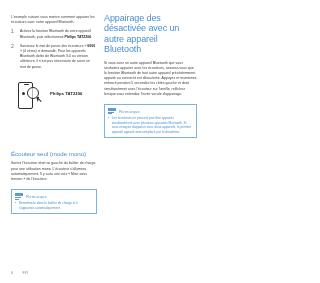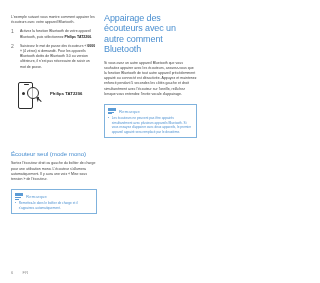--- a/index.html
+++ b/index.html
@@ -296,21 +296,21 @@
       <div class="magnifier"></div>
       <div class="magnifier-handle"></div>
       <div class="cursor"></div>
       <div class="fig-label">Philips TAT2206</div>
     </div>
 
   </div>
 
   <div class="col-right">
 
-    <div class="h1">Appairage des écouteurs avec un autre comment Bluetooth</div>
+    <div class="h1">Appairage des désactivée avec un autre appareil Bluetooth</div>
 
     <div class="body-text">Si vous avez un autre appareil Bluetooth que vous souhaitez appairer avec les écouteurs, assurez-vous que la fonction Bluetooth de tout autre appareil précédemment appairé ou connecté est désactivée. Appuyez et maintenez enfoncé pendant 5 secondes les côtés gauche et droit simultanément avec l'écouteur sur l'oreille, relâchez lorsque vous entendez l'invite vocale d'appairage.</div>
 
     <div class="note">
       <div class="note-head">
         <div class="note-icon">
           <div class="note-icon-bar"></div>
           <div class="note-icon-l1"></div>
           <div class="note-icon-l2"></div>
         </div>

